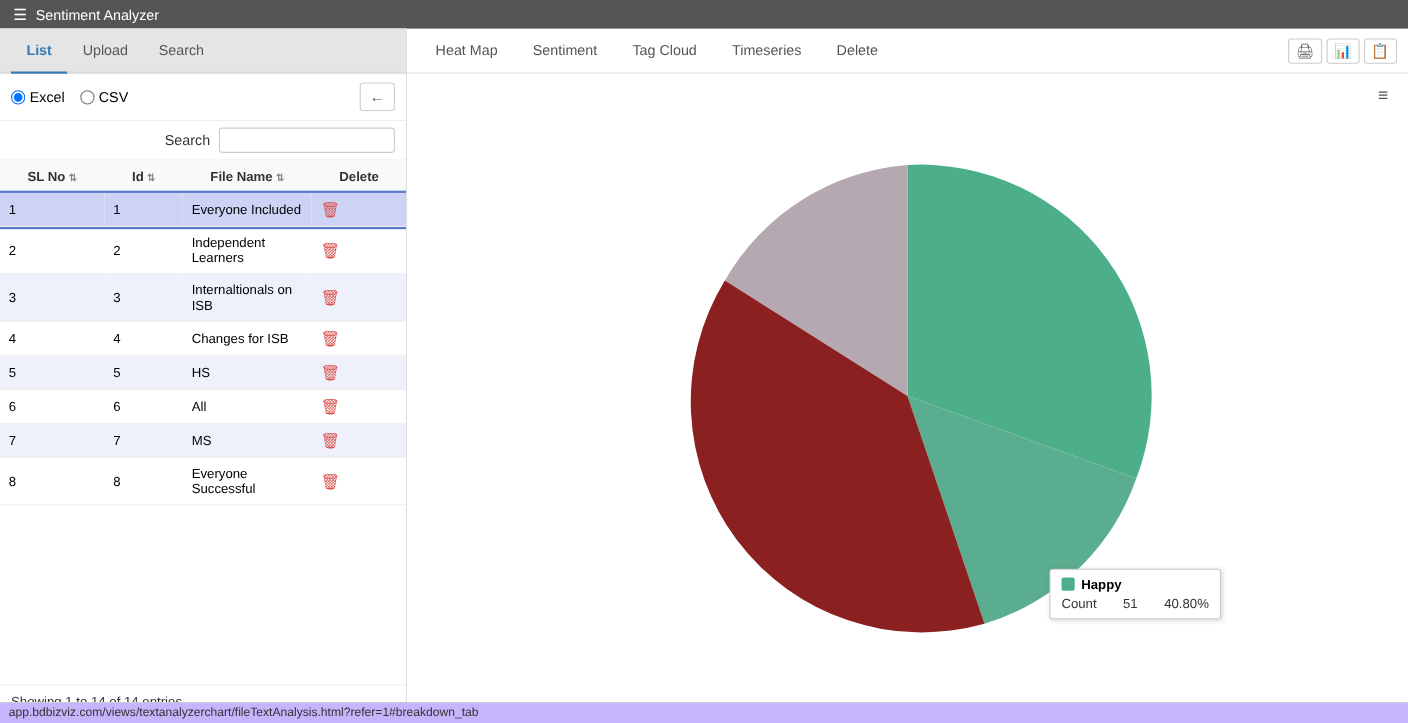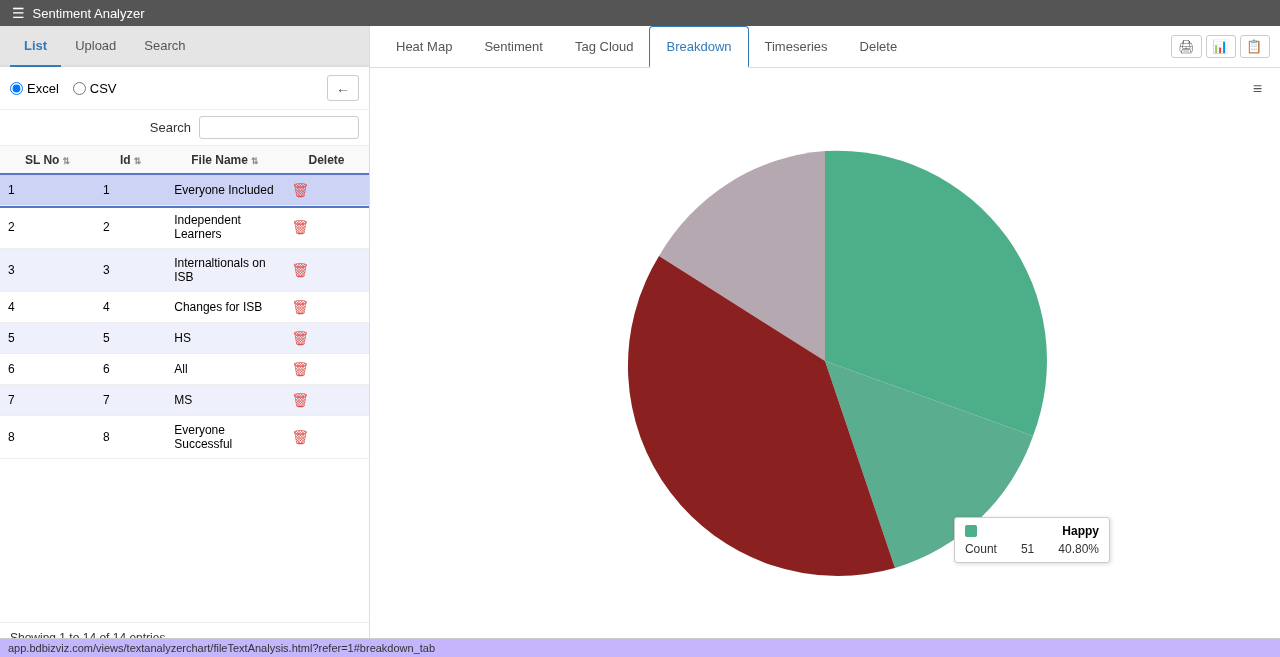--- a/index.html
+++ b/index.html
@@ -232,21 +232,20 @@
       box-shadow: 1px 1px 4px rgba(0,0,0,0.15);
       font-size: 12px;
       min-width: 130px;
     }
     .tooltip-header {
       display: flex;
       align-items: center;
       gap: 6px;
       margin-bottom: 4px;
       font-weight: bold;
-      justify-content: space-between;
     }
     .tooltip-color-box {
       width: 12px;
       height: 12px;
       border-radius: 2px;
     }
     .tooltip-row {
       display: flex;
       gap: 24px;
       font-size: 12px;
@@ -392,21 +391,20 @@
 
     <div class="showing-text">Showing 1 to 14 of 14 entries</div>
   </div>
 
   <div class="right-panel">
 
     <div class="right-topbar">
       <div class="right-tab">Heat Map</div>
       <div class="right-tab">Sentiment</div>
       <div class="right-tab">Tag Cloud</div>
-      <div class="right-tab active">Breakdown</div>
       <div class="right-tab">Timeseries</div>
       <div class="right-tab">Delete</div>
       <div class="right-actions">
         <button class="action-btn">🖨</button>
         <button class="action-btn">📊</button>
         <button class="action-btn">📋</button>
       </div>
     </div>
 
     <div class="chart-area">

